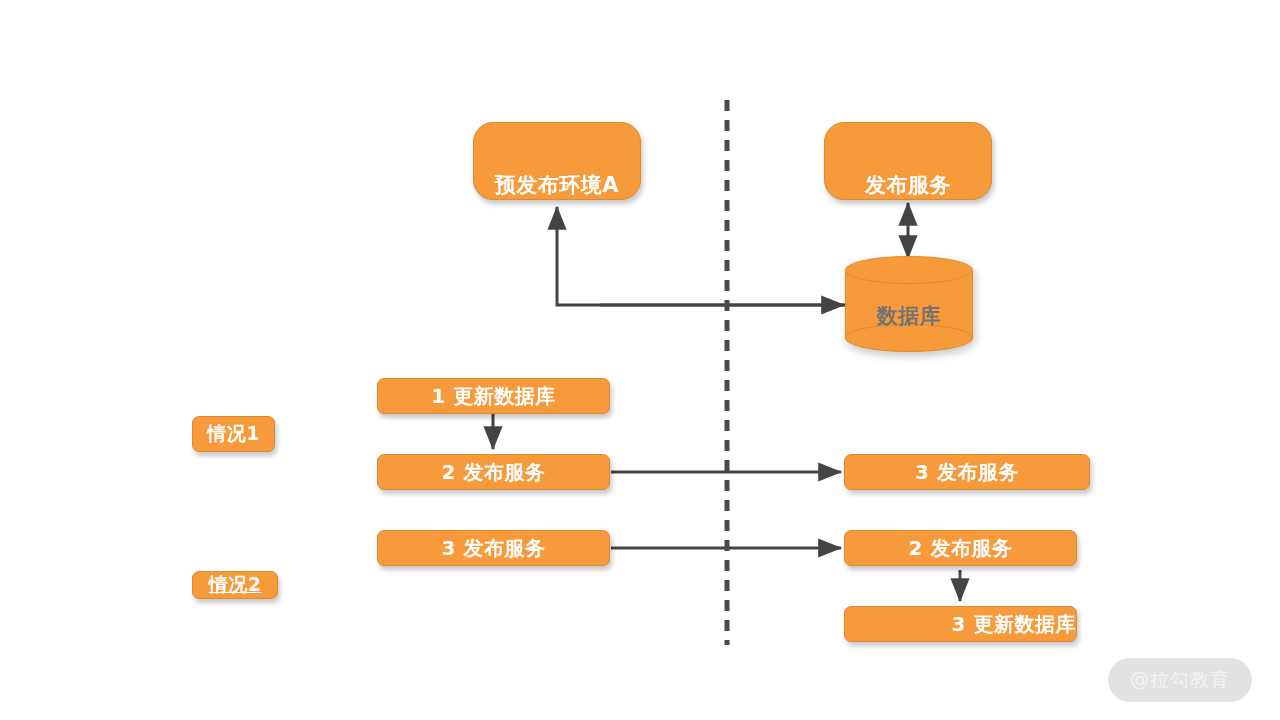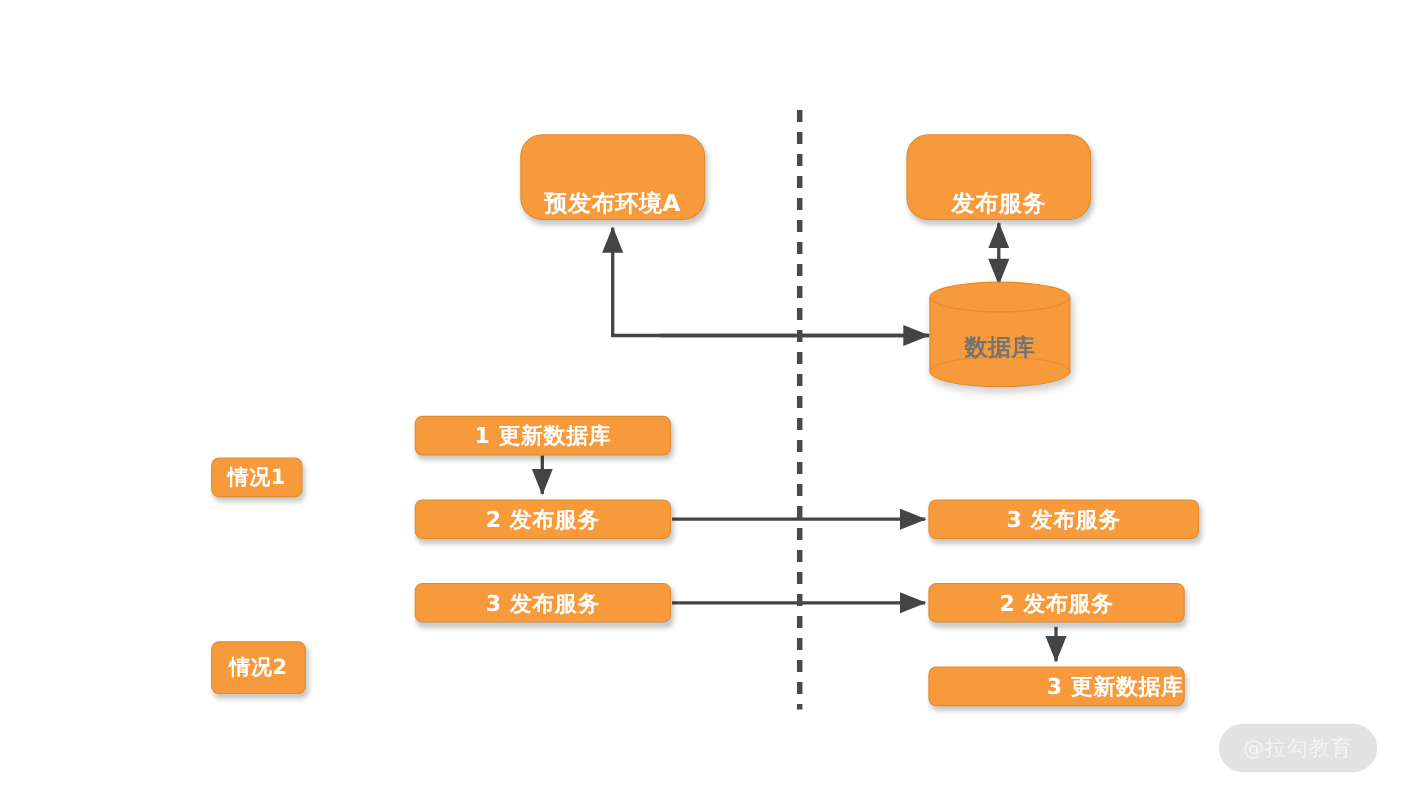--- a/index.html
+++ b/index.html
@@ -195,21 +195,21 @@
   </div>
 
   <div class="node step" style="left:377px; top:454px; width:233px; height:36px;">
     <span>2 发布服务</span>
   </div>
 
   <div class="node step" style="left:844px; top:454px; width:246px; height:36px;">
     <span>3 发布服务</span>
   </div>
 
-  <div class="node tag" style="left:192px; top:583px; width:86px; height:48px;">
+  <div class="node tag" style="left:192px; top:571px; width:86px; height:28px;text-decoration:underline;">
     <span>情况2</span>
   </div>
 
   <div class="node step" style="left:377px; top:530px; width:233px; height:36px;">
     <span>3 发布服务</span>
   </div>
 
   <div class="node step" style="left:844px; top:530px; width:233px; height:36px;">
     <span>2 发布服务</span>
   </div>

